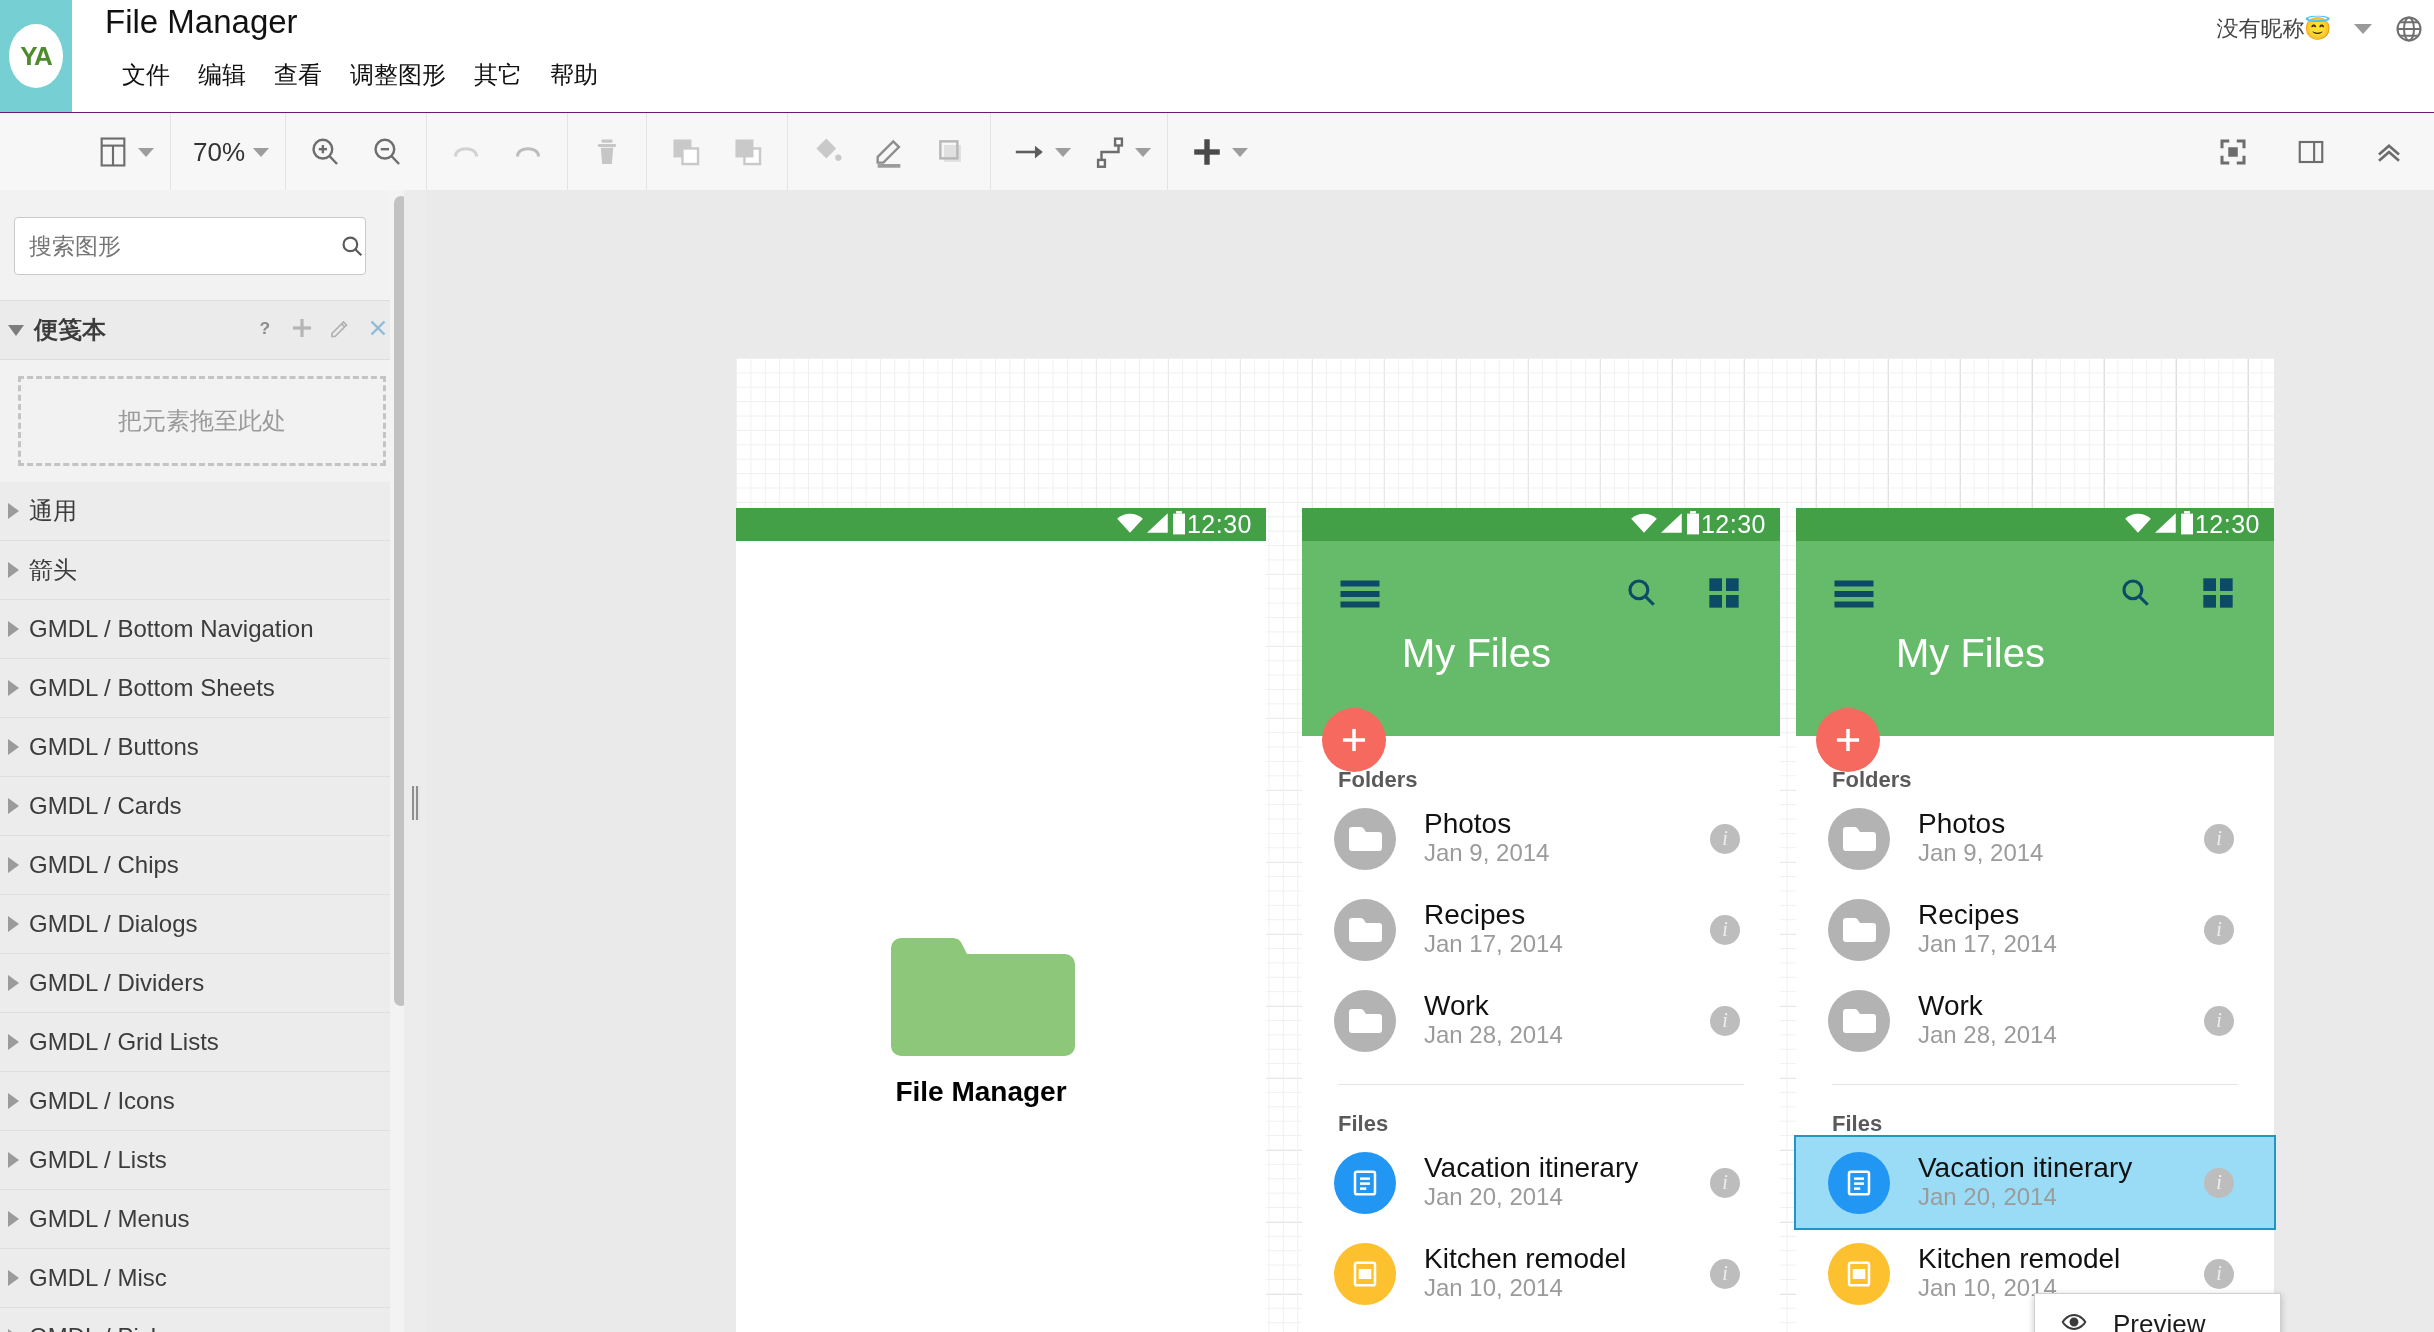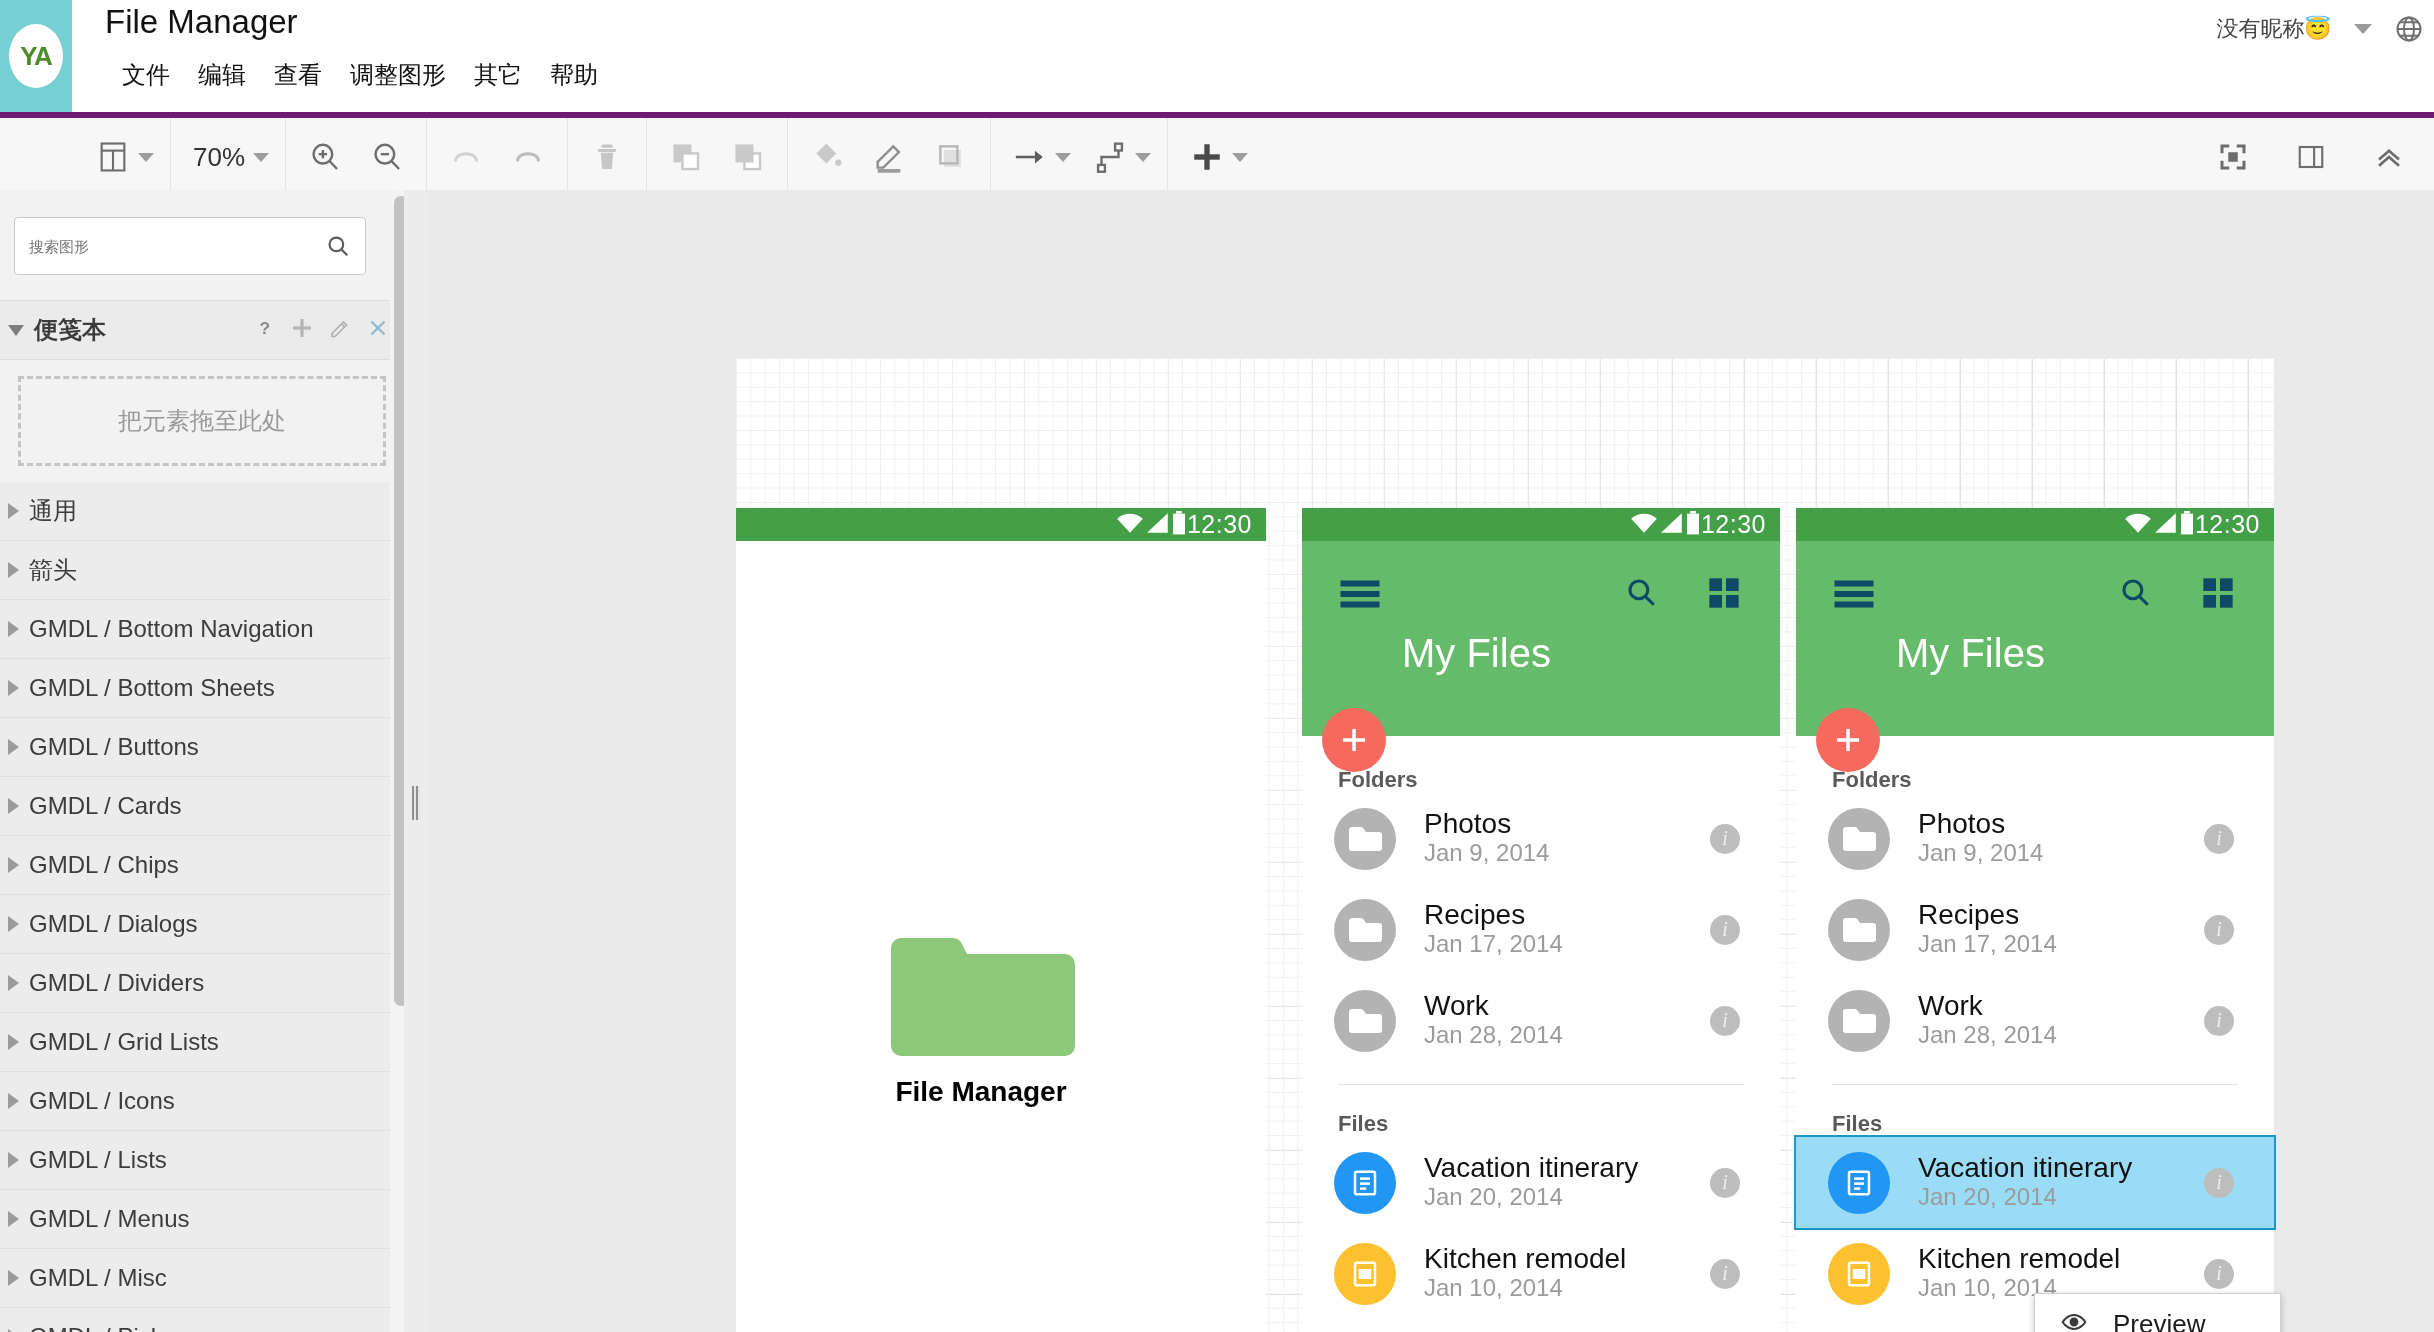--- a/index.html
+++ b/index.html
@@ -22,35 +22,35 @@
   .menubar{position:absolute;left:108px;top:55px;display:flex;gap:0;}
   .menu-item{font-size:24px;color:#111;padding:4px 14px;cursor:default;}
   .user-area{position:absolute;right:10px;top:14px;display:flex;align-items:center;gap:22px;}
   .user-name{font-size:22px;color:#444;}
   .caret-dn{width:0;height:0;border-left:9px solid transparent;border-right:9px solid transparent;
             border-top:10px solid #9a9a9a;}
   .globe{width:30px;height:30px;}
 
   
   .toolbar{position:absolute;left:0;top:112px;width:2434px;height:78px;background:#f7f7f7;
-           border-top:6px solid #701a75;border-bottom:1px solid #dcdcdc;display:flex;align-items:center;}
+           border-top:1px solid #701a75;border-bottom:1px solid #dcdcdc;display:flex;align-items:center;}
   .tb-group{height:78px;display:flex;align-items:center;border-right:1px solid #e4e4e4;padding:0 8px;}
   .tb-first{width:58px;border-right:none;}
   .tb-btn{width:62px;height:62px;display:flex;align-items:center;justify-content:center;border-radius:3px;}
   .tb-caret{width:0;height:0;border-left:8px solid transparent;border-right:8px solid transparent;
             border-top:9px solid #9d9d9d;margin-left:-6px;margin-right:8px;}
   .zoomlabel{font-size:26px;color:#333;padding:0 14px;}
   .tb-right{position:absolute;right:14px;top:0;height:78px;display:flex;align-items:center;gap:16px;}
 
   
   .sidebar{position:absolute;left:0;top:190px;width:404px;height:1142px;background:#f2f2f2;
            border-right:1px solid #d9d9d9;overflow:hidden;}
   .search-wrap{position:absolute;left:14px;top:27px;width:350px;height:56px;background:#fff;
                border:1px solid #c9c9c9;border-radius:4px;display:flex;align-items:center;}
-  .search-input{flex:1;border:none;outline:none;background:transparent;font-size:15px;
+  .search-input{flex:1;border:none;outline:none;background:transparent;font-size:23px;
                 color:#555;padding:0 14px;font-family:"Liberation Sans",sans-serif;}
   .search-input::placeholder{color:#767676;}
   .search-ic{padding-right:14px;display:flex;align-items:center;}
   .sec-head{position:relative;height:58px;background:#ebebeb;border-top:1px solid #dcdcdc;
             border-bottom:1px solid #dcdcdc;display:flex;align-items:center;font-weight:bold;}
   .tri{width:0;height:0;margin:0 10px 0 8px;}
   .tri-right{border-top:8px solid transparent;border-bottom:8px solid transparent;border-left:11px solid #9b9b9b;}
   .tri-down{border-left:8px solid transparent;border-right:8px solid transparent;border-top:11px solid #7d7d7d;}
   .sec-label{font-size:24px;color:#3c3c3c;}
   .sec-actions{position:absolute;right:14px;display:flex;align-items:center;gap:14px;}

